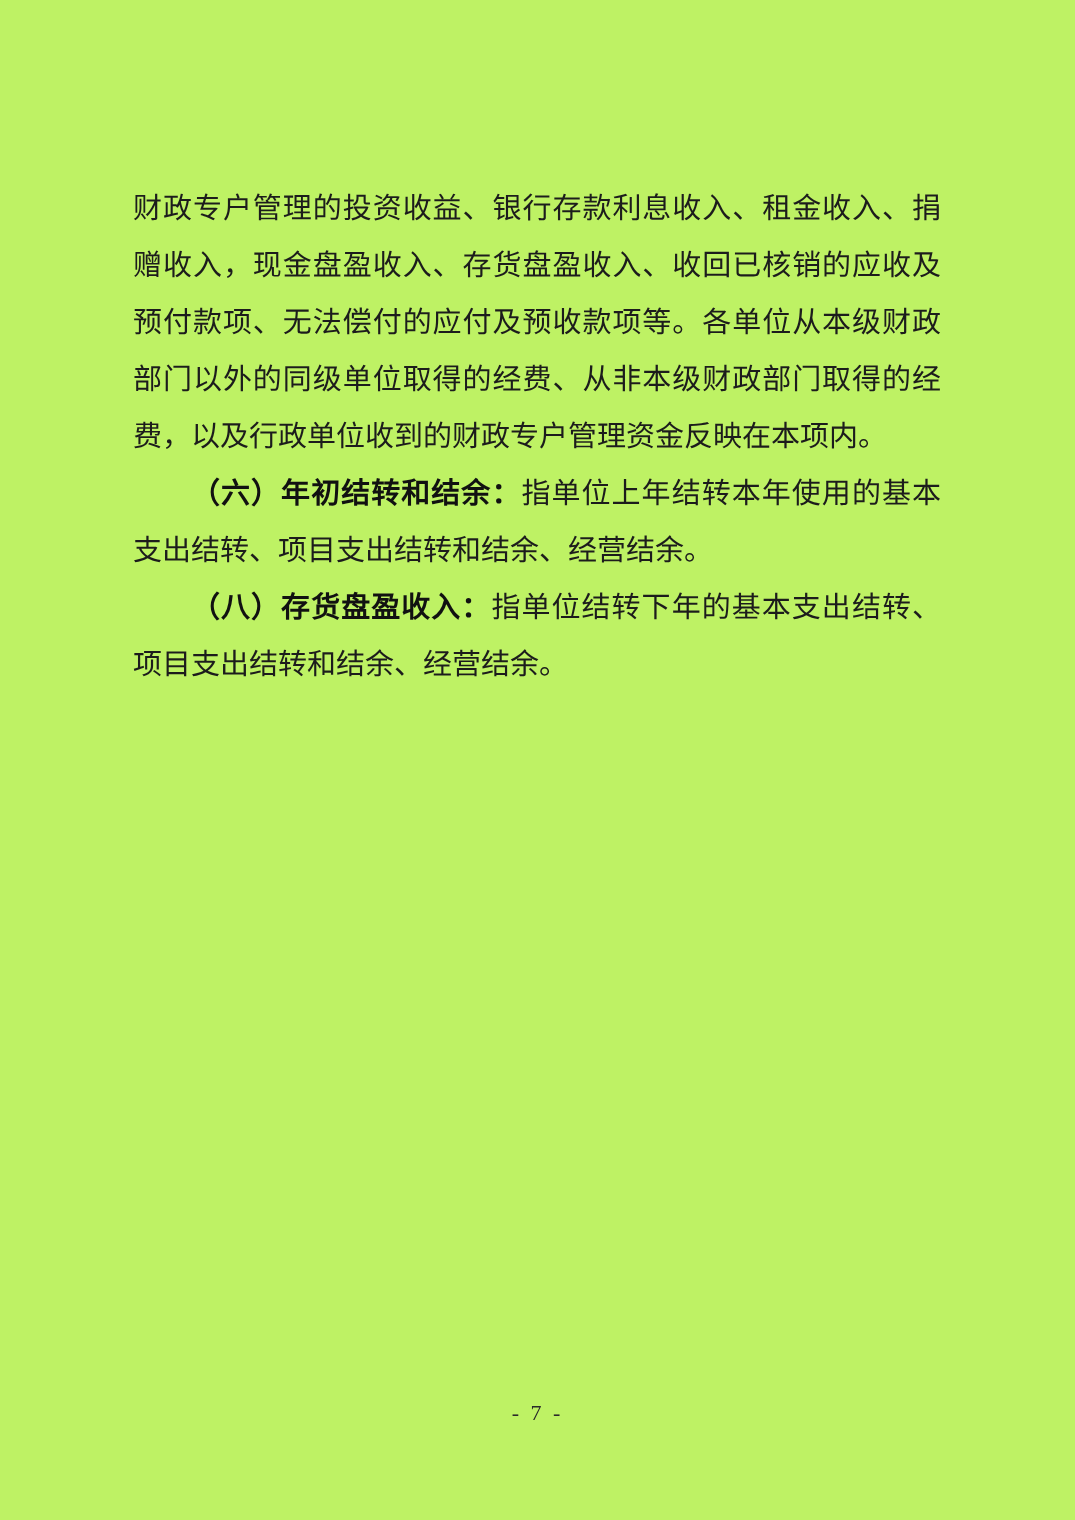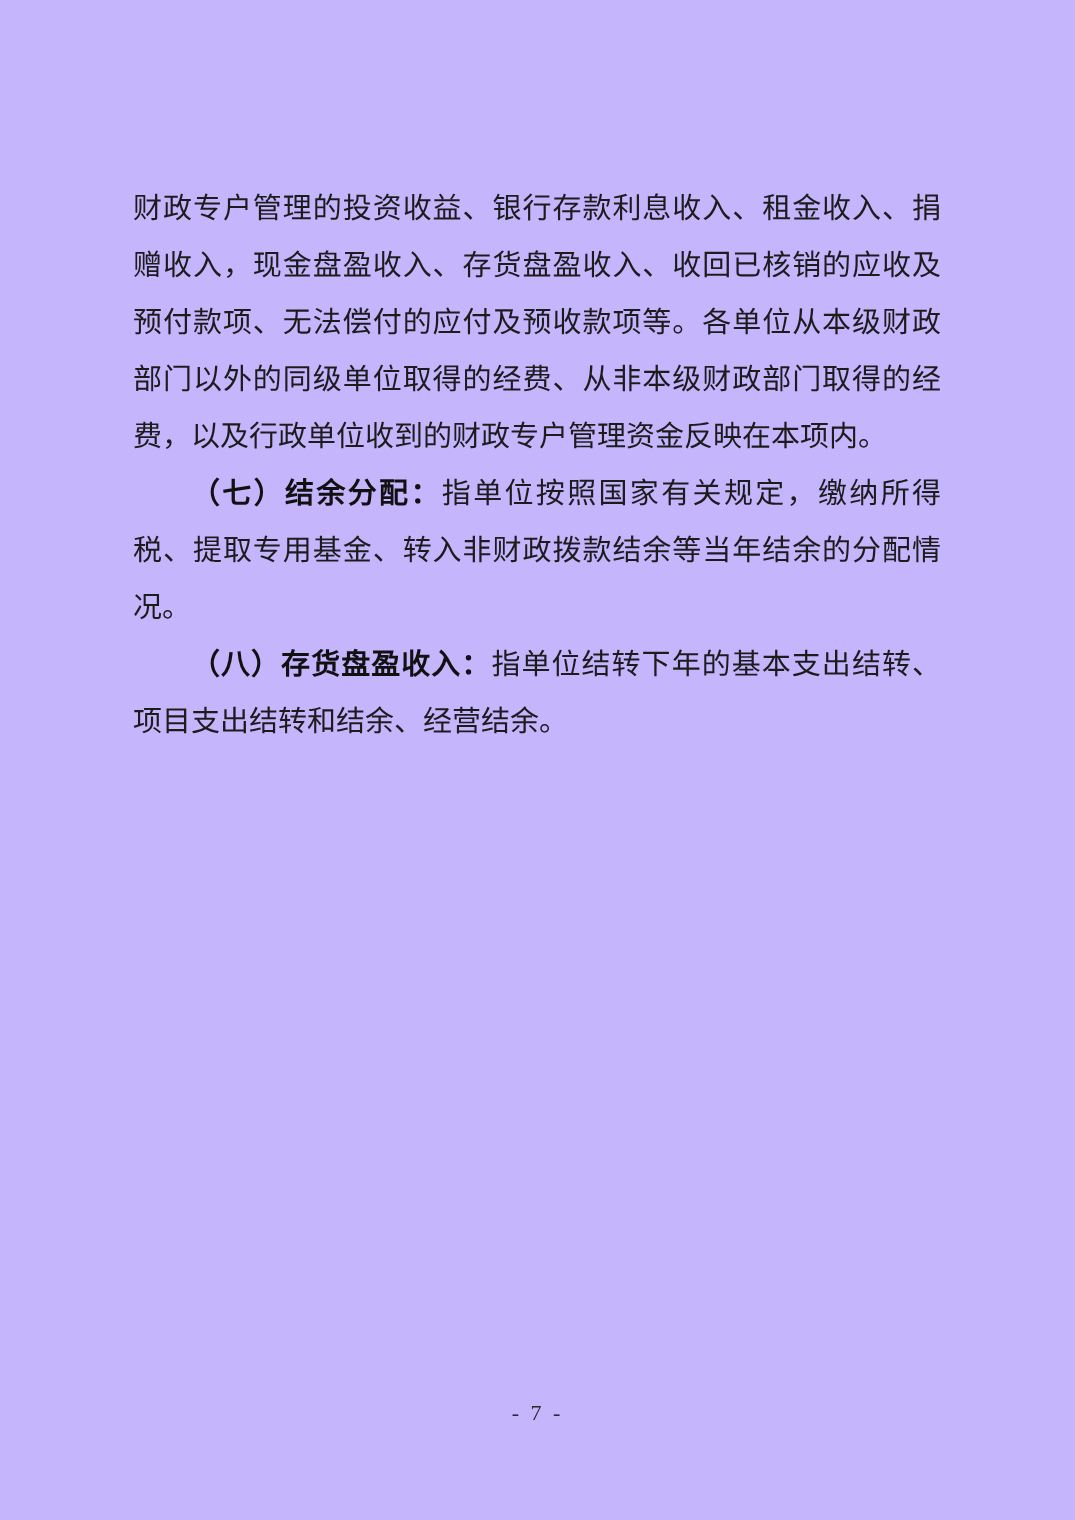--- a/index.html
+++ b/index.html
@@ -4,21 +4,21 @@
 <style>
   html, body {
     margin: 0;
     padding: 0;
     background: #ffffff;
   }
   .page {
     position: relative;
     width: 1075px;
     height: 1520px;
-    background: #c4b5fd;
+    background: #bef264;
     overflow: hidden;
     font-family: "Liberation Serif", "DejaVu Serif", serif;
     color: #1c1c1c;
   }
   .body-text {
     position: absolute;
     left: 133px;
     top: 180px;
     width: 808px;
     font-size: 29px;
@@ -58,22 +58,22 @@
 </head>
 <body>
 
 <div class="page">
 
   <main class="body-text">
 
     <p class="para flush"><span class="body-run">财政专户管理的投资收益、银行存款利息收入、租金收入、捐赠收入，现金盘盈收入、存货盘盈收入、收回已核销的应收及预付款项、无法偿付的应付及预收款项等。各单位从本级财政部门以外的同级单位取得的经费、从非本级财政部门取得的经费，以及行政单位收到的财政专户管理资金反映在本项内。</span></p>
 
 
+    <p class="para"><span class="head-run">（六）年初结转和结余：</span><span class="body-run">指单位上年结转本年使用的基本支出结转、项目支出结转和结余、经营结余。</span></p>
 
-    <p class="para"><span class="head-run">（七）结余分配：</span><span class="body-run">指单位按照国家有关规定，缴纳所得税、提取专用基金、转入非财政拨款结余等当年结余的分配情况。</span></p>
 
     <p class="para"><span class="head-run">（八）存货盘盈收入：</span><span class="body-run">指单位结转下年的基本支出结转、项目支出结转和结余、经营结余。</span></p>
 
 
   </main>
 
   <footer class="page-footer">
     <span class="page-number">- 7 -</span>
   </footer>
 

